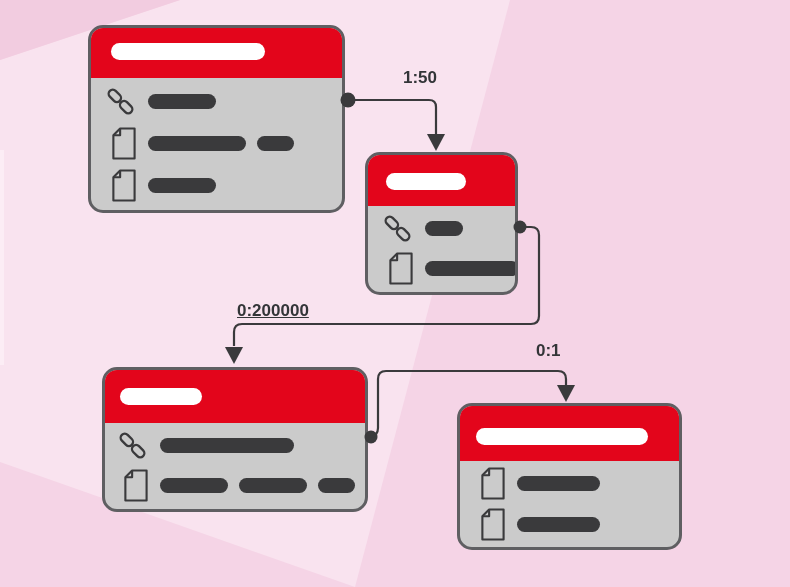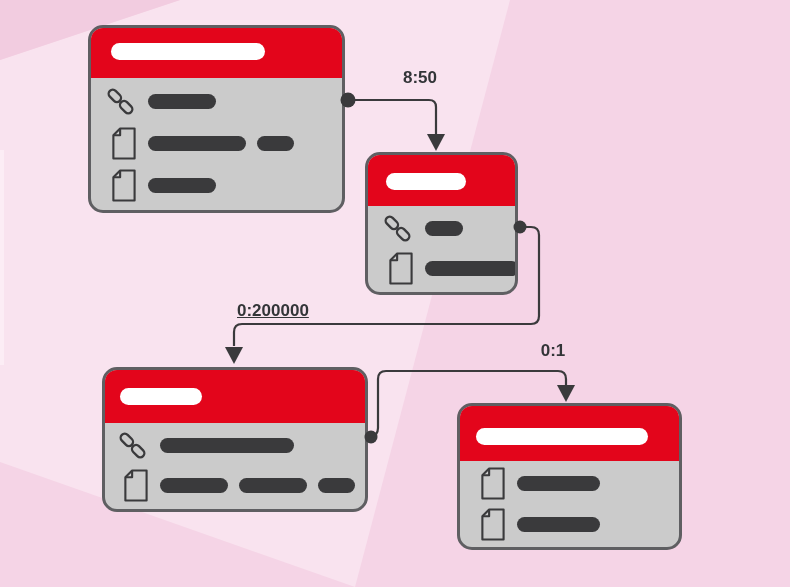--- a/index.html
+++ b/index.html
@@ -52,21 +52,21 @@
   .wire{fill:none;stroke:#3a3a3c;stroke-width:2.2px;}
   .arrowhead{fill:#3a3a3c;stroke:none;}
   .conn-dot{fill:#3a3a3c;stroke:none;}
   
   .card-label{
     position:absolute;color:#333538;font-size:17px;font-weight:700;
     letter-spacing:0;white-space:nowrap;
   }
   .lbl-1{left:390px;top:68px;width:60px;text-align:center;}
   .lbl-2{left:237px;top:301px;text-decoration:underline;}
-  .lbl-3{left:536px;top:341px;width:34px;text-align:center;}
+  .lbl-3{left:536px;top:341px;width:34px;}
 </style>
 </head>
 <body>
 
 <div class="bg-layer bg-light"></div>
 <div class="bg-layer bg-dark-corner"></div>
 <div class="bg-strip"></div>
 
 <div id="diagram">
     <div class="node" style="left: 88px; top: 25px; width: 257px; height: 188px;">
@@ -209,15 +209,15 @@
 
   <circle class="conn-dot" cx="520" cy="227" r="6.5"></circle>
   <path class="wire" d="M520 227 H531 Q539 227 539 235 V316 Q539 324 531 324 H242 Q234 324 234 332 V346"></path>
   <polygon class="arrowhead" points="225,347 243,347 234,364"></polygon>
 
   <circle class="conn-dot" cx="371" cy="437" r="6.5"></circle>
   <path class="wire" d="M369 437 Q378 437 378 428 V379 Q378 371 386 371 H558 Q566 371 566 379 V385"></path>
   <polygon class="arrowhead" points="557,385 575,385 566,402"></polygon>
 </svg>
 
-<div class="card-label lbl-1">8:50</div>
+<div class="card-label lbl-1">1:50</div>
 <div class="card-label lbl-2">0:200000</div>
 <div class="card-label lbl-3">0:1</div>
 
 </body></html>

